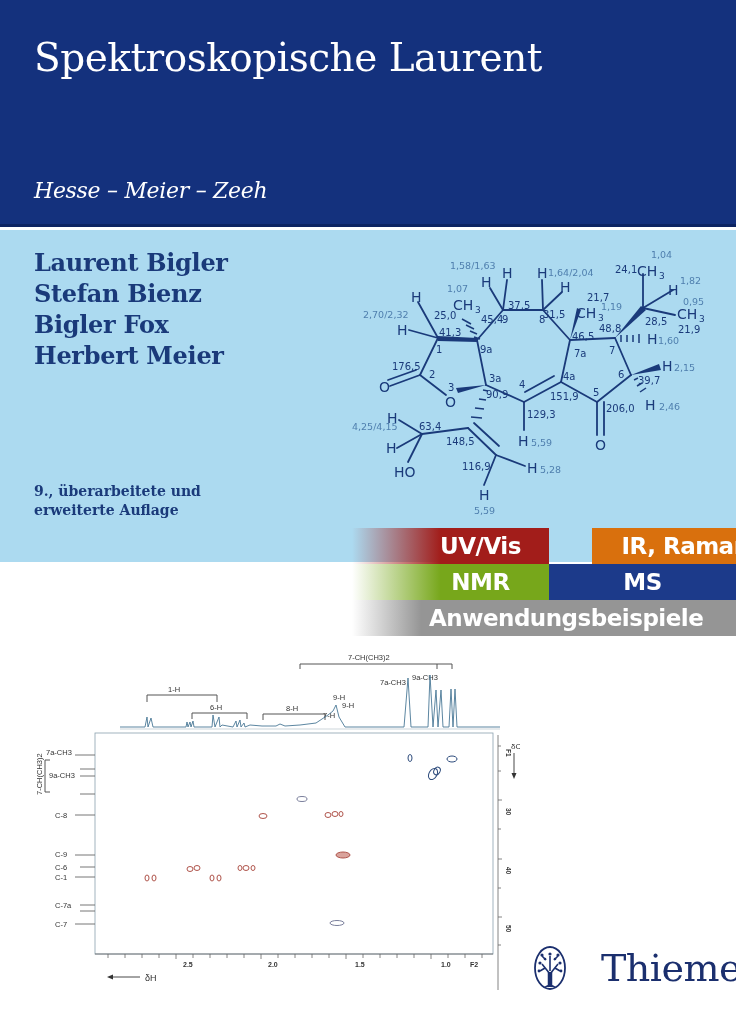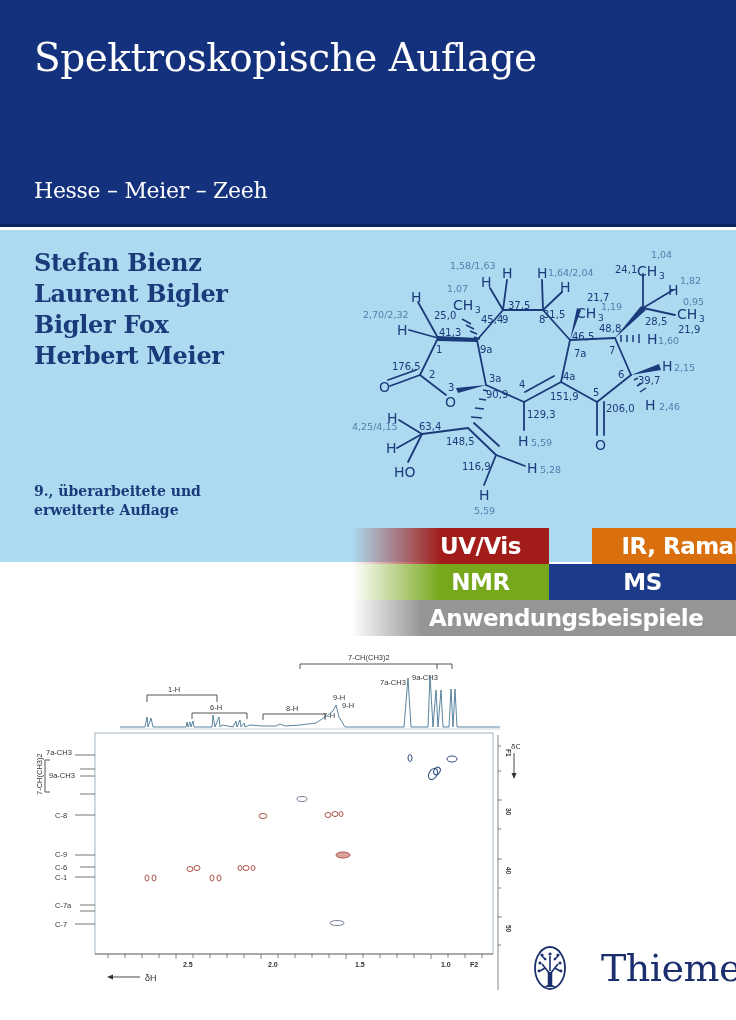--- a/index.html
+++ b/index.html
@@ -1,21 +1,21 @@
 <!DOCTYPE html>
 <html><head>
 <meta charset="utf-8">
 <style>
   * { box-sizing: border-box; margin: 0; padding: 0; }
   html, body { width: 736px; height: 1020px; background: #ffffff; overflow: hidden; }
   body { position: relative; font-family: "Liberation Sans", sans-serif; }
 
   .top-band { position: absolute; left: 0; top: 0; width: 736px; height: 227px; background: #14317d; border-bottom: 3px solid #0d2462; }
   .title { position: absolute; left: 34px; top: 34px; color: #ffffff; font-family: "DejaVu Serif", serif; font-size: 39px; line-height: 48px; letter-spacing: -0.5px; font-weight: normal; }
-  .series-authors { position: absolute; left: 34px; top: 178px; color: #ffffff; font-family: "DejaVu Serif", serif; font-size: 22px; letter-spacing: -0.3px; }
+  .series-authors { position: absolute; left: 34px; top: 178px; color: #ffffff; font-family: "DejaVu Serif", serif; font-size: 22px; letter-spacing: -0.3px; font-style: italic; }
 
   .light-band { position: absolute; left: 0; top: 230px; width: 736px; height: 332px; background: #acdaf0; }
   .authors { position: absolute; left: 34px; top: 247px; color: #1a3a7a; font-family: "DejaVu Serif", serif; font-weight: bold; font-size: 24px; line-height: 31px; letter-spacing: -0.3px; }
   .edition { position: absolute; left: 34px; top: 482px; color: #1a3a7a; font-family: "DejaVu Serif", serif; font-weight: bold; font-size: 14px; line-height: 19px; }
 
   .molecule { position: absolute; left: 350px; top: 240px; width: 386px; height: 280px; }
 
   .method-grid { position: absolute; left: 352px; top: 528px; width: 384px; height: 108px; }
   .mrow { position: absolute; left: 0; height: 44px; width: 384px; font-weight: bold; }
   .mcell { position: absolute; top: 0; height: 36px; color: #ffffff; font-size: 23px; display: flex; align-items: center; justify-content: center; font-family: "DejaVu Sans", sans-serif; letter-spacing: -0.5px; }
@@ -25,30 +25,30 @@
 
   .nmr-area { position: absolute; left: 0; top: 645px; width: 520px; height: 345px; }
   .logo { position: absolute; left: 533px; top: 944px; display: flex; align-items: center; gap: 28px; }
   .logo-text { color: #1b2f6e; font-family: "DejaVu Serif", serif; font-size: 38px; margin-left: 6px; letter-spacing: -0.5px; }
 </style>
 </head>
 <body>
 
 <div class="top-band">
   <div class="title">
-    <div>Spektroskopische Auflage</div>
+    <div>Spektroskopische Laurent</div>
   </div>
   <div class="series-authors">Hesse – Meier – Zeeh</div>
 </div>
 
 <div class="light-band"></div>
 
 <div class="authors">
+  <div>Laurent Bigler</div>
   <div>Stefan Bienz</div>
-  <div>Laurent Bigler</div>
   <div>Bigler Fox</div>
   <div>Herbert Meier</div>
 </div>
 
 <div class="edition">
   <div>9., überarbeitete und</div>
   <div>erweiterte Auflage</div>
 </div>
 
 <svg class="molecule" viewBox="0 0 386 280" xmlns="http://www.w3.org/2000/svg">

